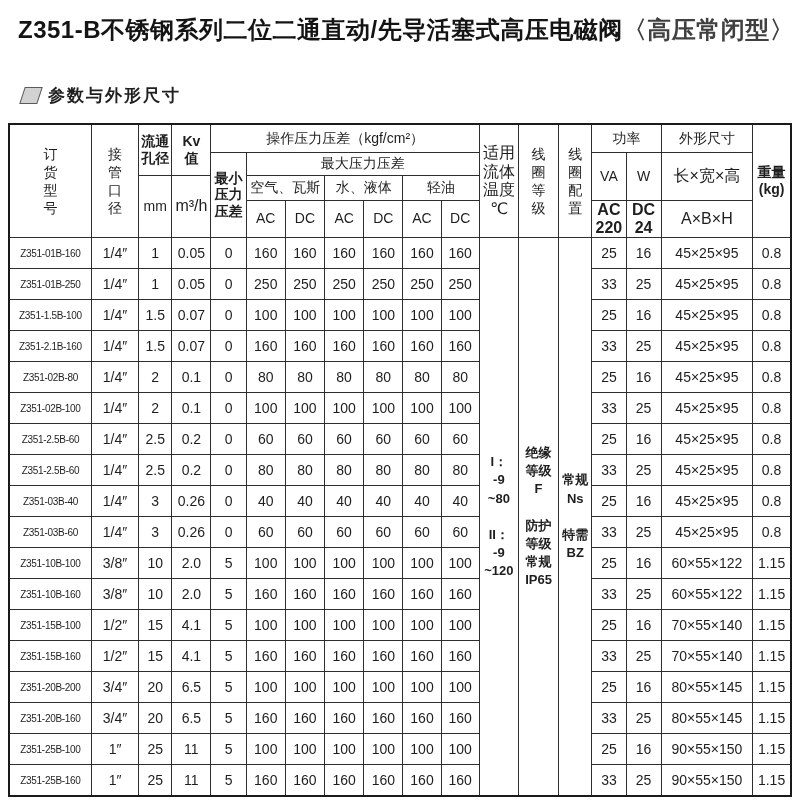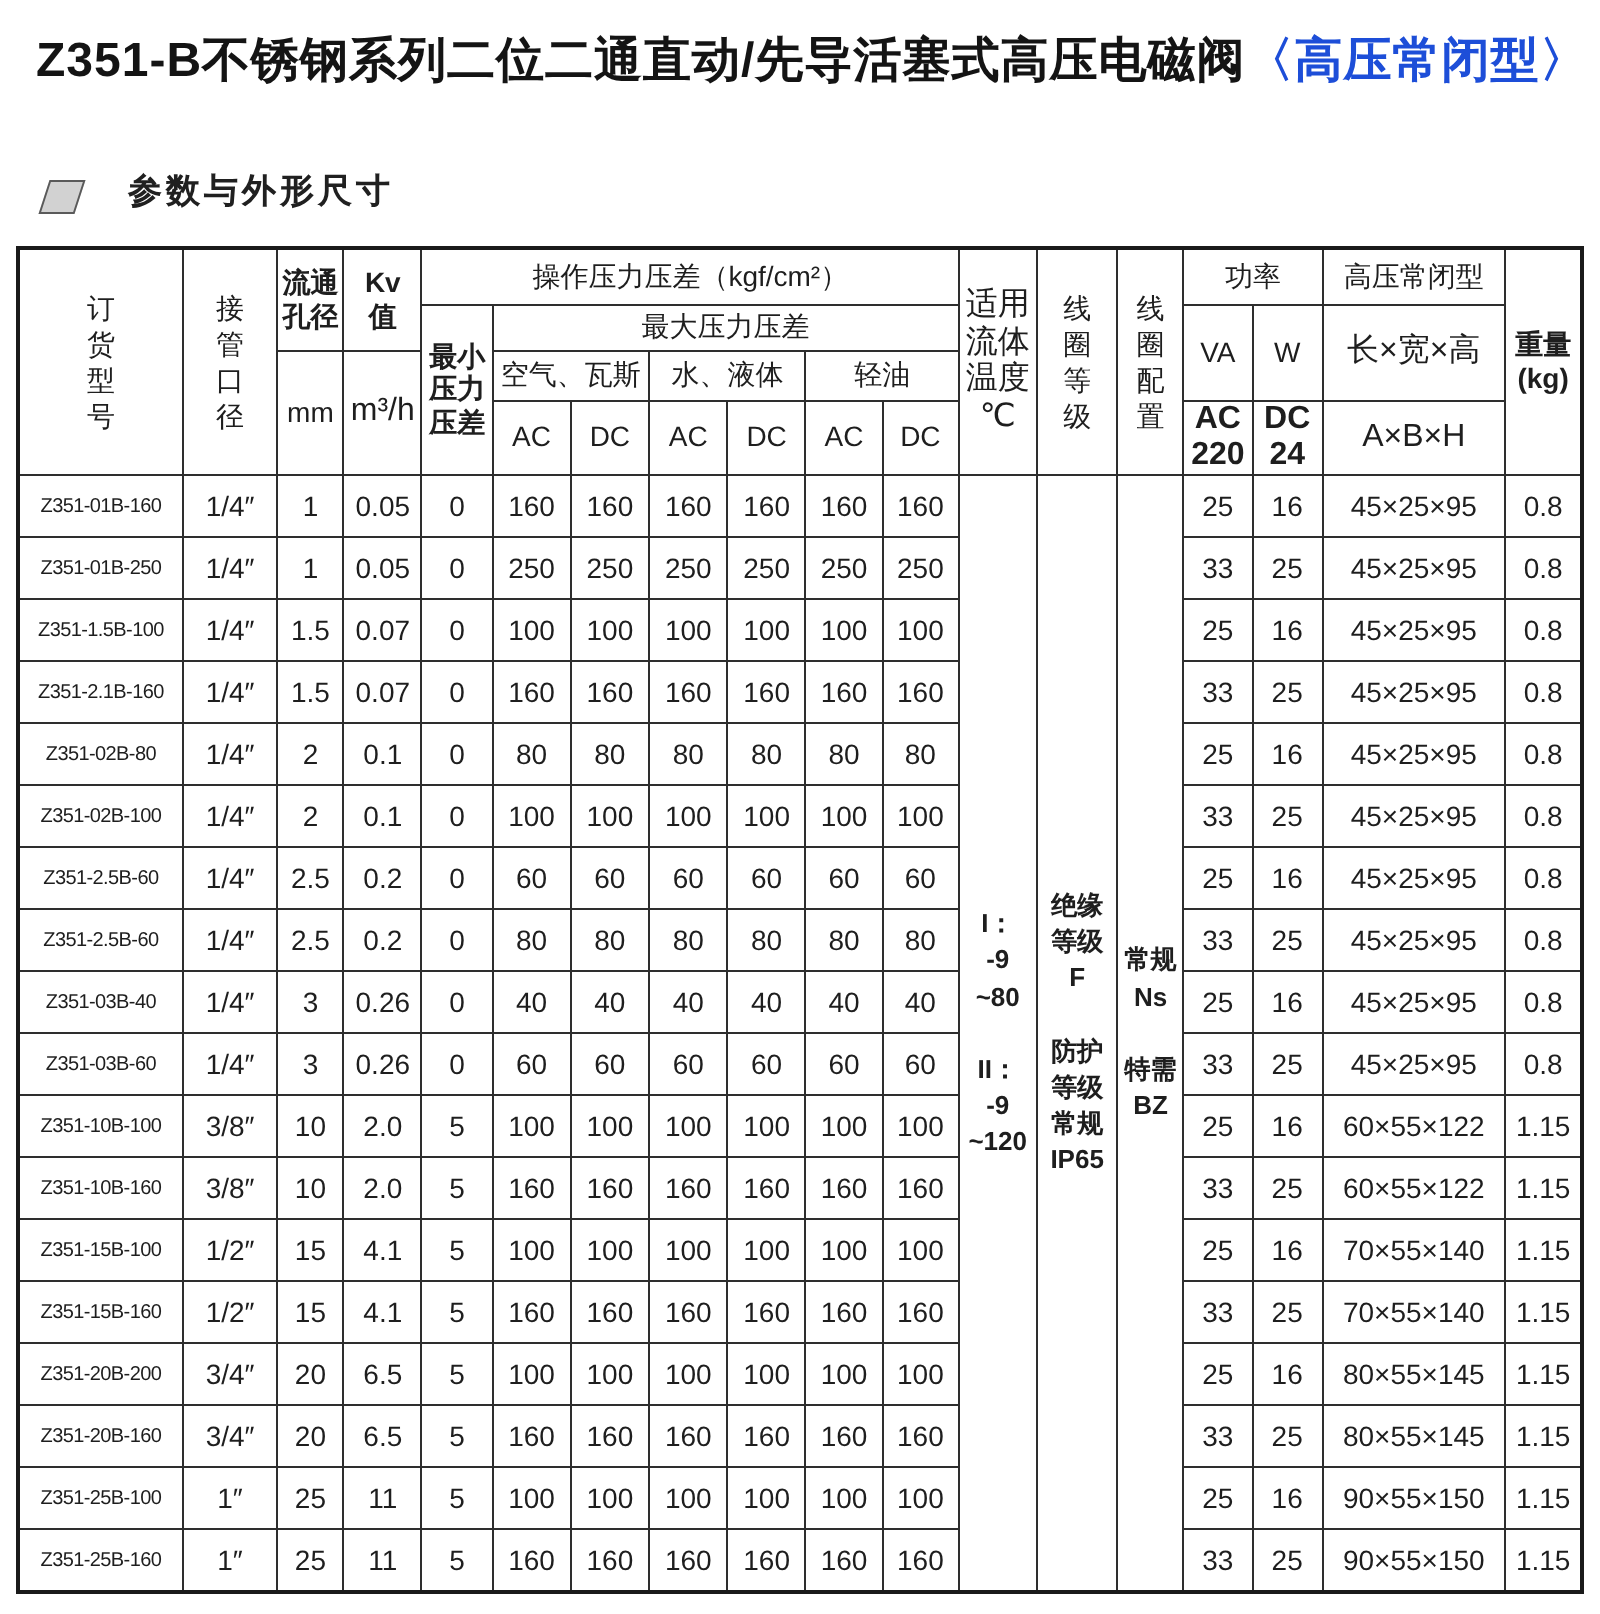--- a/index.html
+++ b/index.html
@@ -13,24 +13,24 @@
   .page{padding:8px 8px 0 8px;}
 
   .title{
     margin:6px 0 0 10px;
     font-size:24px;
     font-weight:bold;
     white-space:nowrap;
     letter-spacing:0.5px;
     color:#141414;
   }
-  .title .variant{color:#1d4ed8;}
+  .title .variant{color:#404040;}
 
   .section{
-    display:flex;align-items:flex-end;gap:24px;
+    display:flex;align-items:center;gap:8px;
     margin:38px 0 0 14px;
   }
   .section .icon{
     width:16px;height:15px;
     background:#d2d2d2;
     border:1.5px solid #5a5a5a;
     transform:skewX(-18deg);
   }
   .section .label{
     font-size:17px;font-weight:bold;letter-spacing:2px;color:#202020;
@@ -126,21 +126,21 @@
 ℃</th>
         <th rowspan="4" class="v">线
 圈
 等
 级</th>
         <th rowspan="4" class="v">线
 圈
 配
 置</th>
         <th colspan="2">功率</th>
-        <th>高压常闭型</th>
+        <th>外形尺寸</th>
         <th rowspan="4" class="pre">重量
 (kg)</th>
       </tr>
       <tr class="hr-b">
         <th rowspan="3" class="pre">最小
 压力
 压差</th>
         <th colspan="6">最大压力压差</th>
         <th rowspan="2">VA</th>
         <th rowspan="2">W</th>

